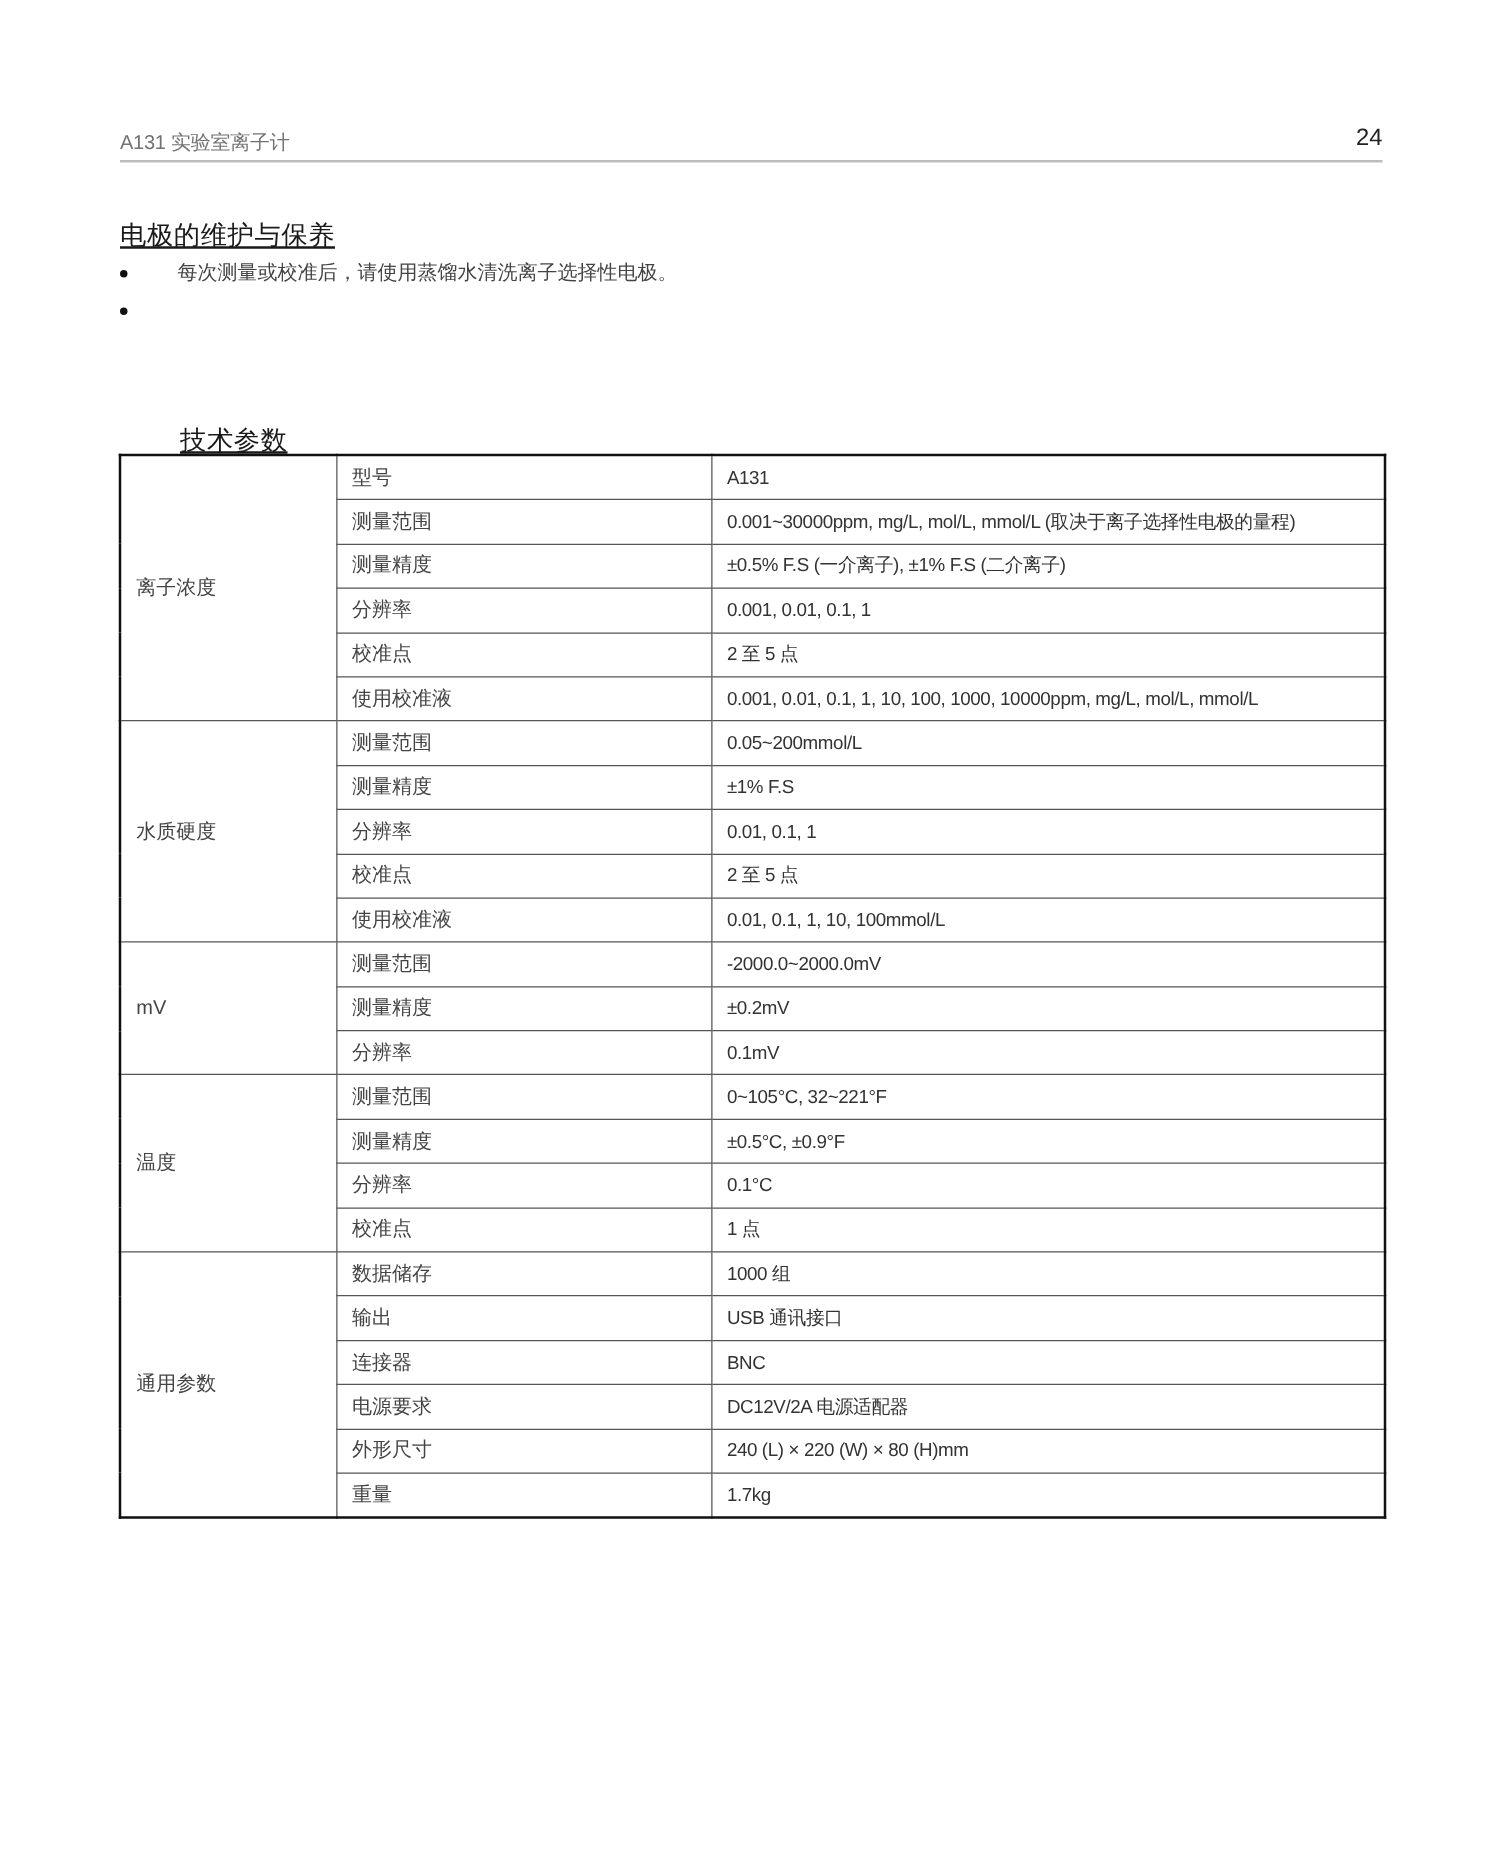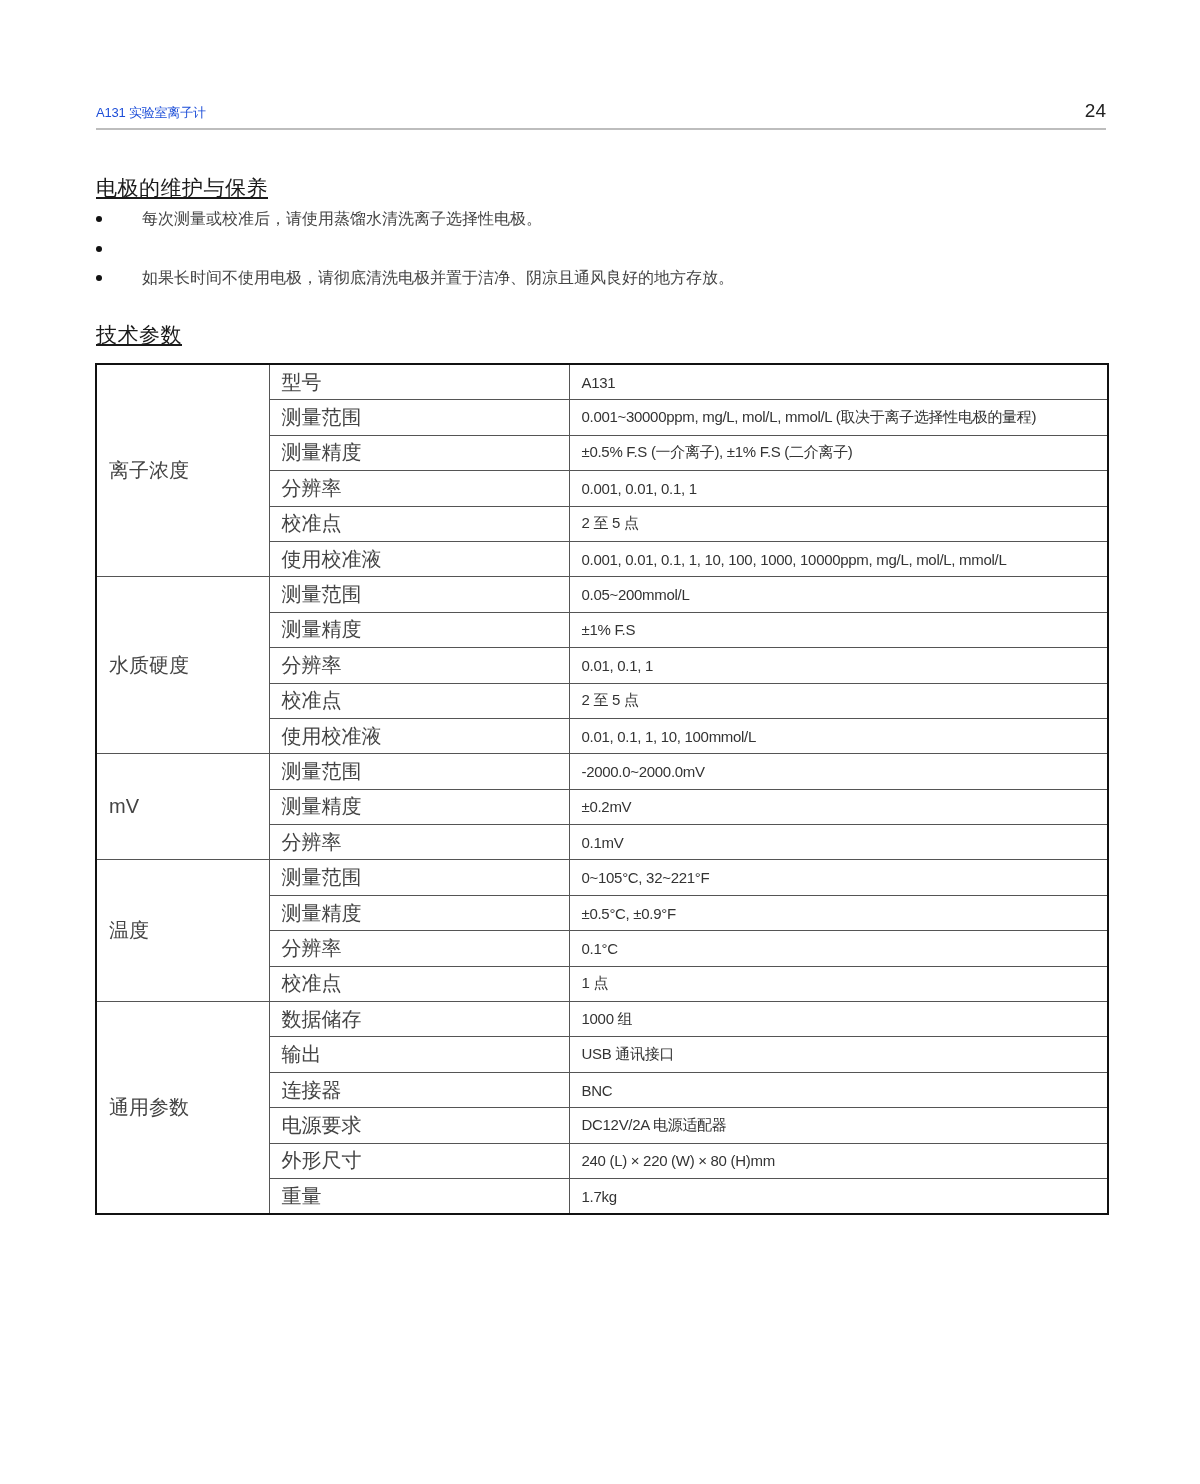--- a/index.html
+++ b/index.html
@@ -19,22 +19,22 @@
       position: absolute;
       left: 96px;
       top: 100px;
       width: 1010px;
       height: 30px;
     }
     .header-title {
       position: absolute;
       left: 0;
       top: 4px;
-      font-size: 13px;
-      color: #1d4ed8;
+      font-size: 16px;
+      color: #737373;
       letter-spacing: -0.2px;
     }
     .page-number {
       position: absolute;
       right: 0;
       top: 0;
       font-size: 19px;
       color: #222222;
     }
     .header-rule {
@@ -49,21 +49,21 @@
       position: absolute;
       left: 96px;
       font-size: 21px;
       color: #1a1a1a;
       font-weight: normal;
       margin: 0;
       letter-spacing: 0.5px;
       text-decoration: underline;
     }
     .heading-maint { top: 174px; }
-    .heading-specs { top: 321px; }
+    .heading-specs { top: 338px; margin-left: 48px; }
 
     .bullet-list {
       position: absolute;
       left: 96px;
       top: 204px;
       width: 1000px;
       margin: 0;
       padding: 0;
       list-style: none;
     }
@@ -96,21 +96,21 @@
       top: 363px;
       width: 1012px;
       border-collapse: collapse;
       border: 2.5px solid #111111;
       table-layout: fixed;
     }
     .spec-table td {
       border: 1px solid #555555;
       height: 34.4px;
       padding: 0 0 0 12px;
-      font-size: 20px;
+      font-size: 16px;
       color: #444444;
       vertical-align: middle;
       white-space: nowrap;
       overflow: hidden;
     }
     .spec-table td.group-cell {
       color: #444444;
     }
     .spec-table td.value-cell {
       font-size: 15px;
@@ -133,24 +133,20 @@
 <h2 class="section-heading heading-maint">电极的维护与保养</h2>
 
 <ul class="bullet-list">
   <li class="bullet-item">
     <span class="bullet-dot"></span>
     <span class="bullet-text">每次测量或校准后，请使用蒸馏水清洗离子选择性电极。</span>
   </li>
   <li class="bullet-item">
     <span class="bullet-dot"></span>
   </li>
-  <li class="bullet-item">
-    <span class="bullet-dot"></span>
-    <span class="bullet-text">如果长时间不使用电极，请彻底清洗电极并置于洁净、阴凉且通风良好的地方存放。</span>
-  </li>
 </ul>
 
 <h2 class="section-heading heading-specs">技术参数</h2>
 
 <table class="spec-table">
   <colgroup>
     <col class="c-group">
     <col class="c-param">
     <col class="c-value">
   </colgroup>

